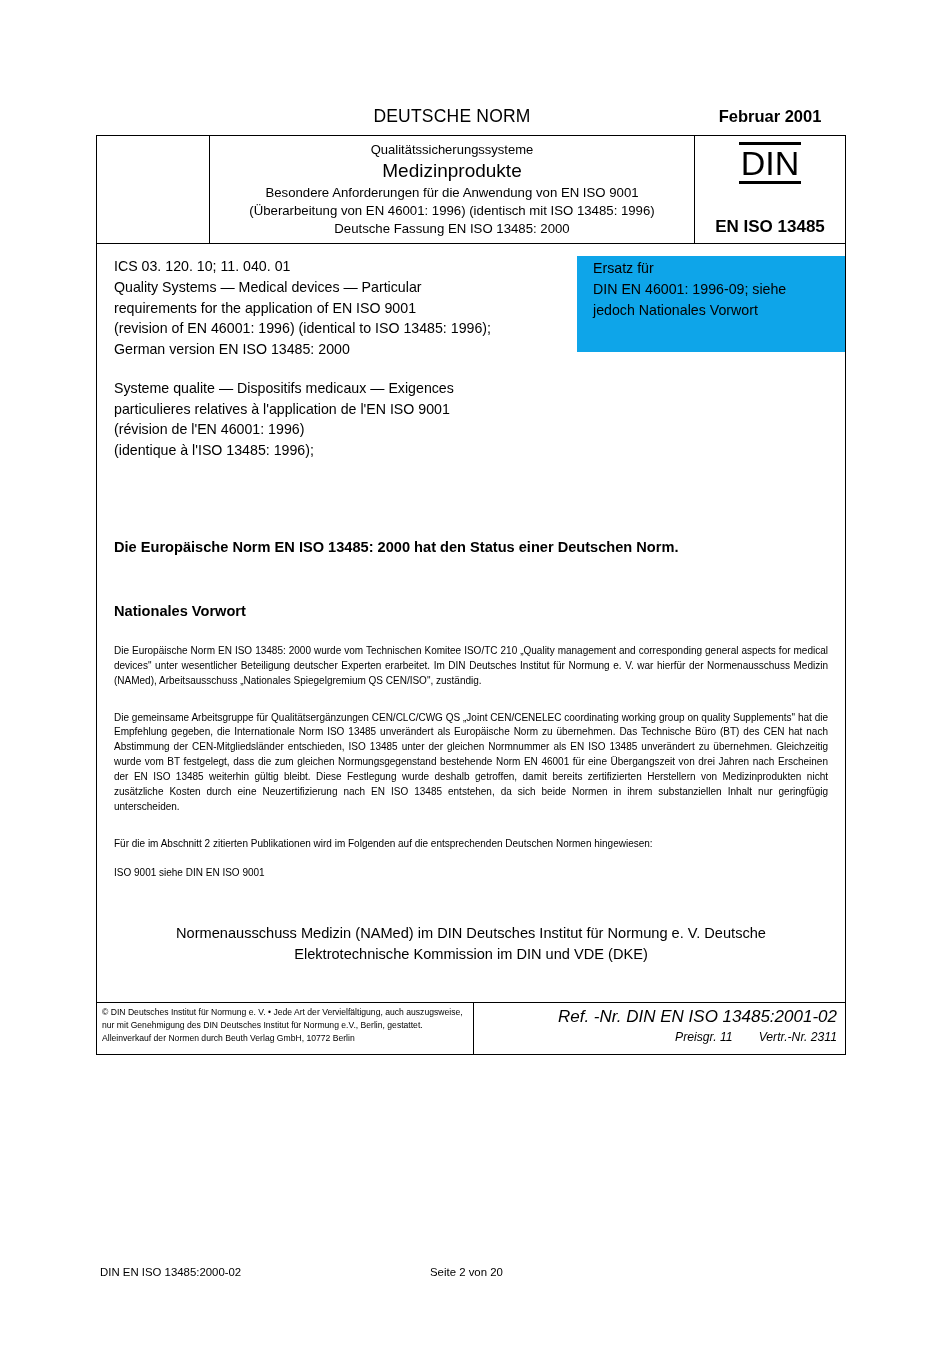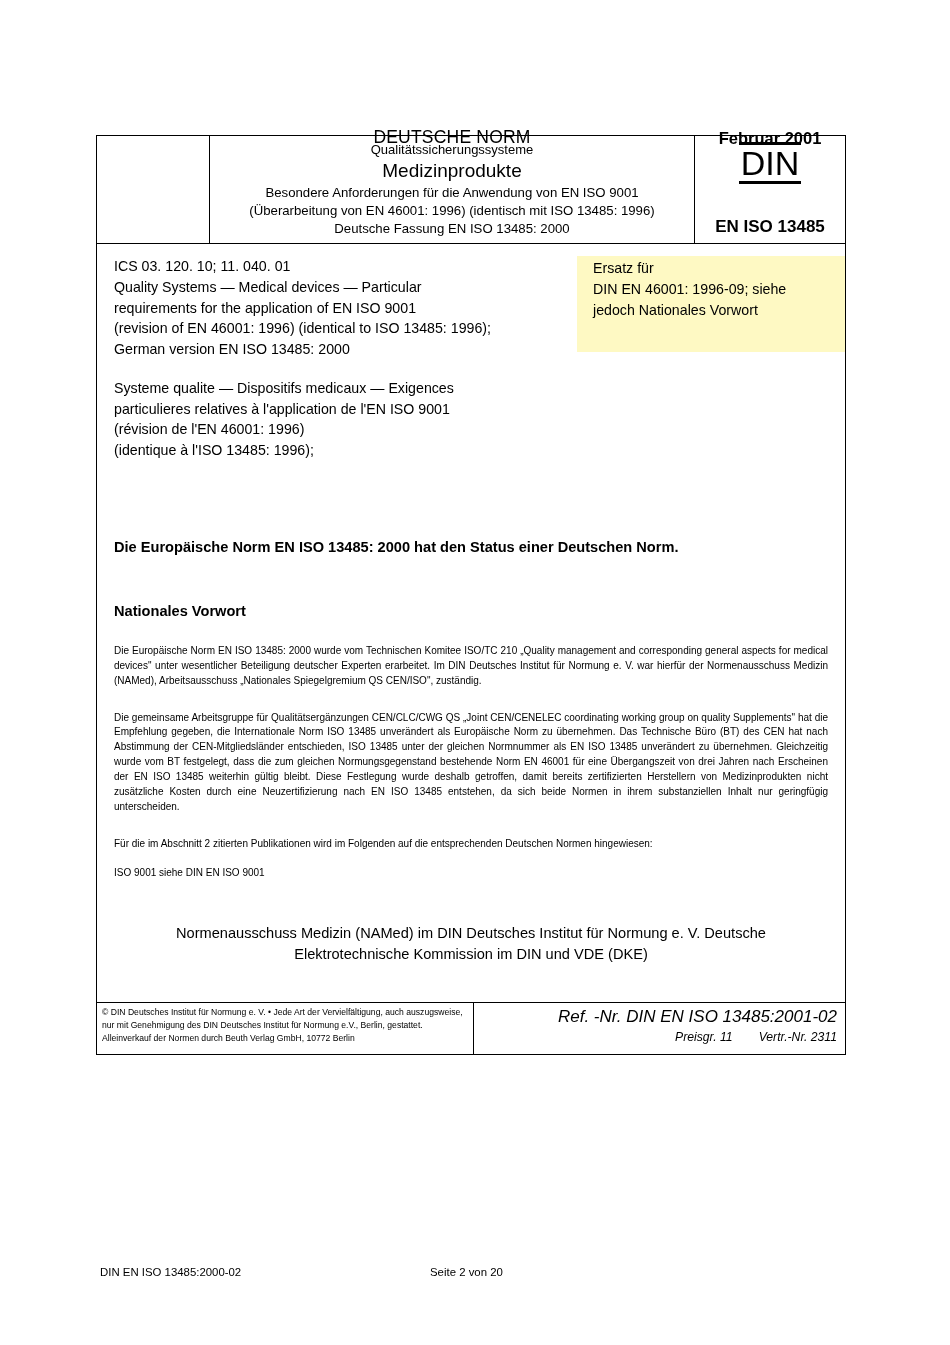--- a/index.html
+++ b/index.html
@@ -20,25 +20,24 @@
     position: absolute;
     left: 0; top: 0;
     width: 950px;
     height: 1345px;
   }
 
   
   .banner {
     position: absolute;
     left: 96px;
-    top: 120px;
+    top: 108px;
     width: 750px;
     height: 26px;
     display: flex;
-    align-items: flex-end;
     gap: 9px;
   }
   .banner-left-spacer { width: 114px; flex: 0 0 114px; }
   .banner-title {
     flex: 1 1 auto;
     text-align: center;
     font-size: 17.5px;
     letter-spacing: .2px;
     line-height: 1;
   }
@@ -113,21 +112,21 @@
   }
   .ics {
     flex: 1 1 auto;
     padding: 0 8px 0 17px;
     font-size: 14.2px;
     line-height: 1.46;
   }
   .ics .gap { height: 18px; }
   .ersatz {
     flex: 0 0 268px;
-    background: #fef9c3;
+    background: #0ea5e9;
     padding: 2px 10px 22px 16px;
     font-size: 14.2px;
     line-height: 1.46;
     box-sizing: border-box;
     align-self: flex-start;
     min-height: 96px;
   }
 
   
   .body-area {

